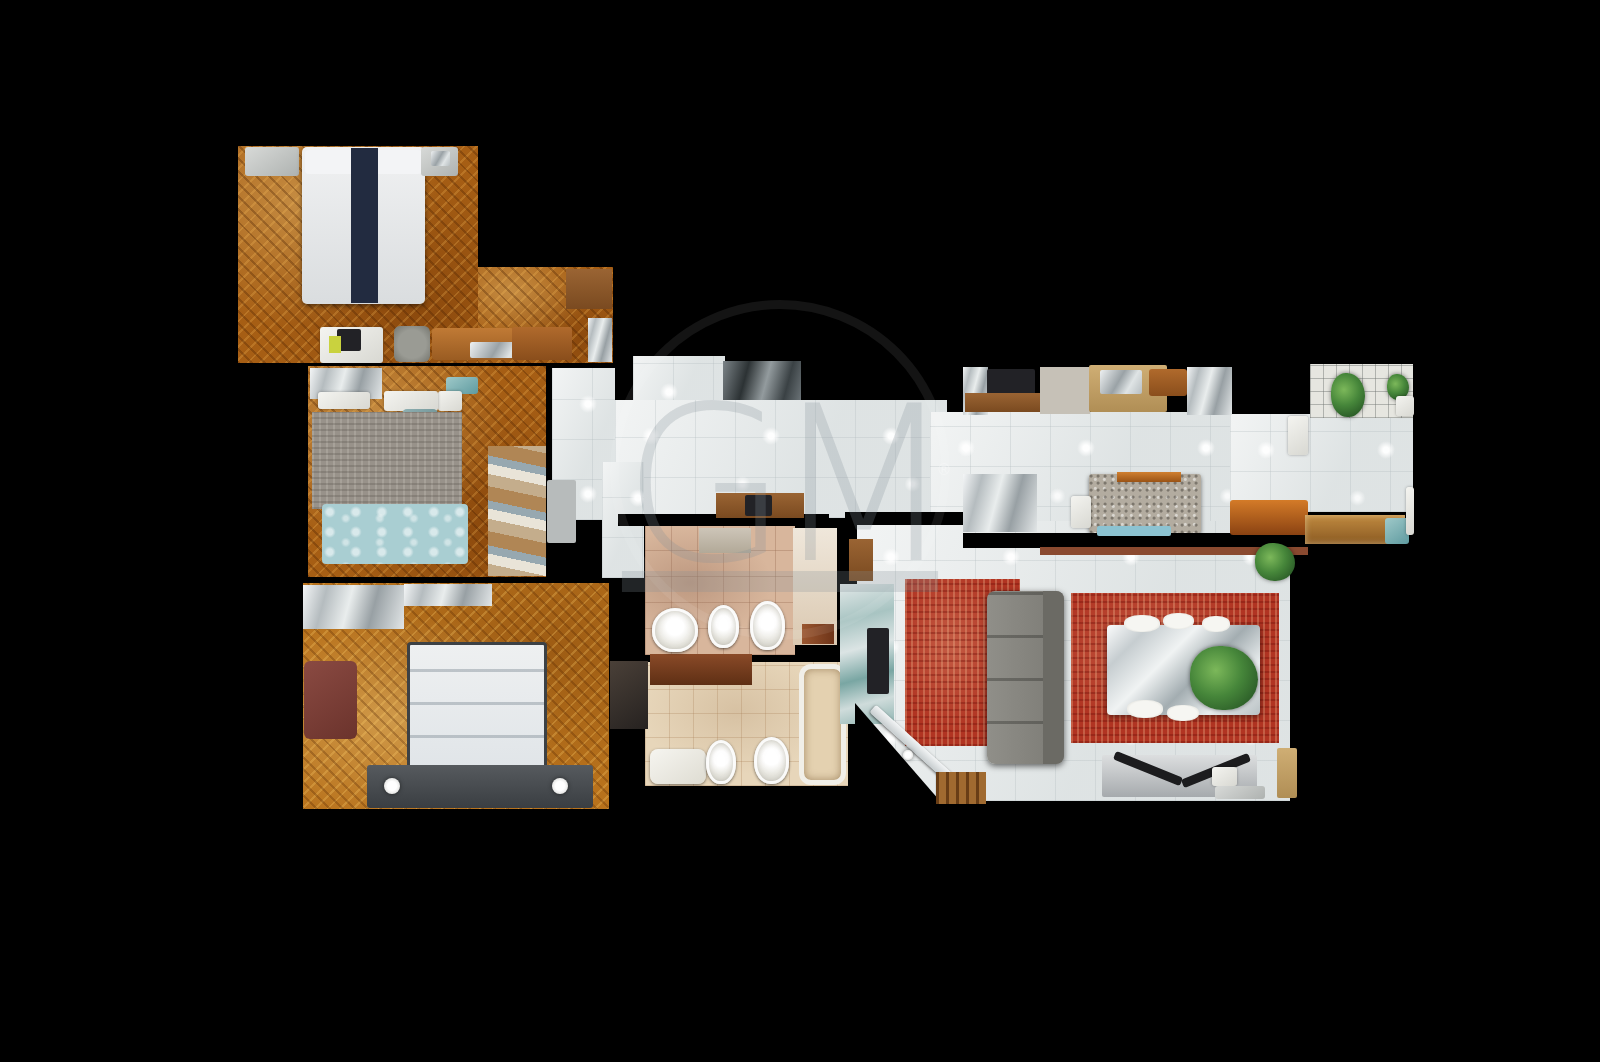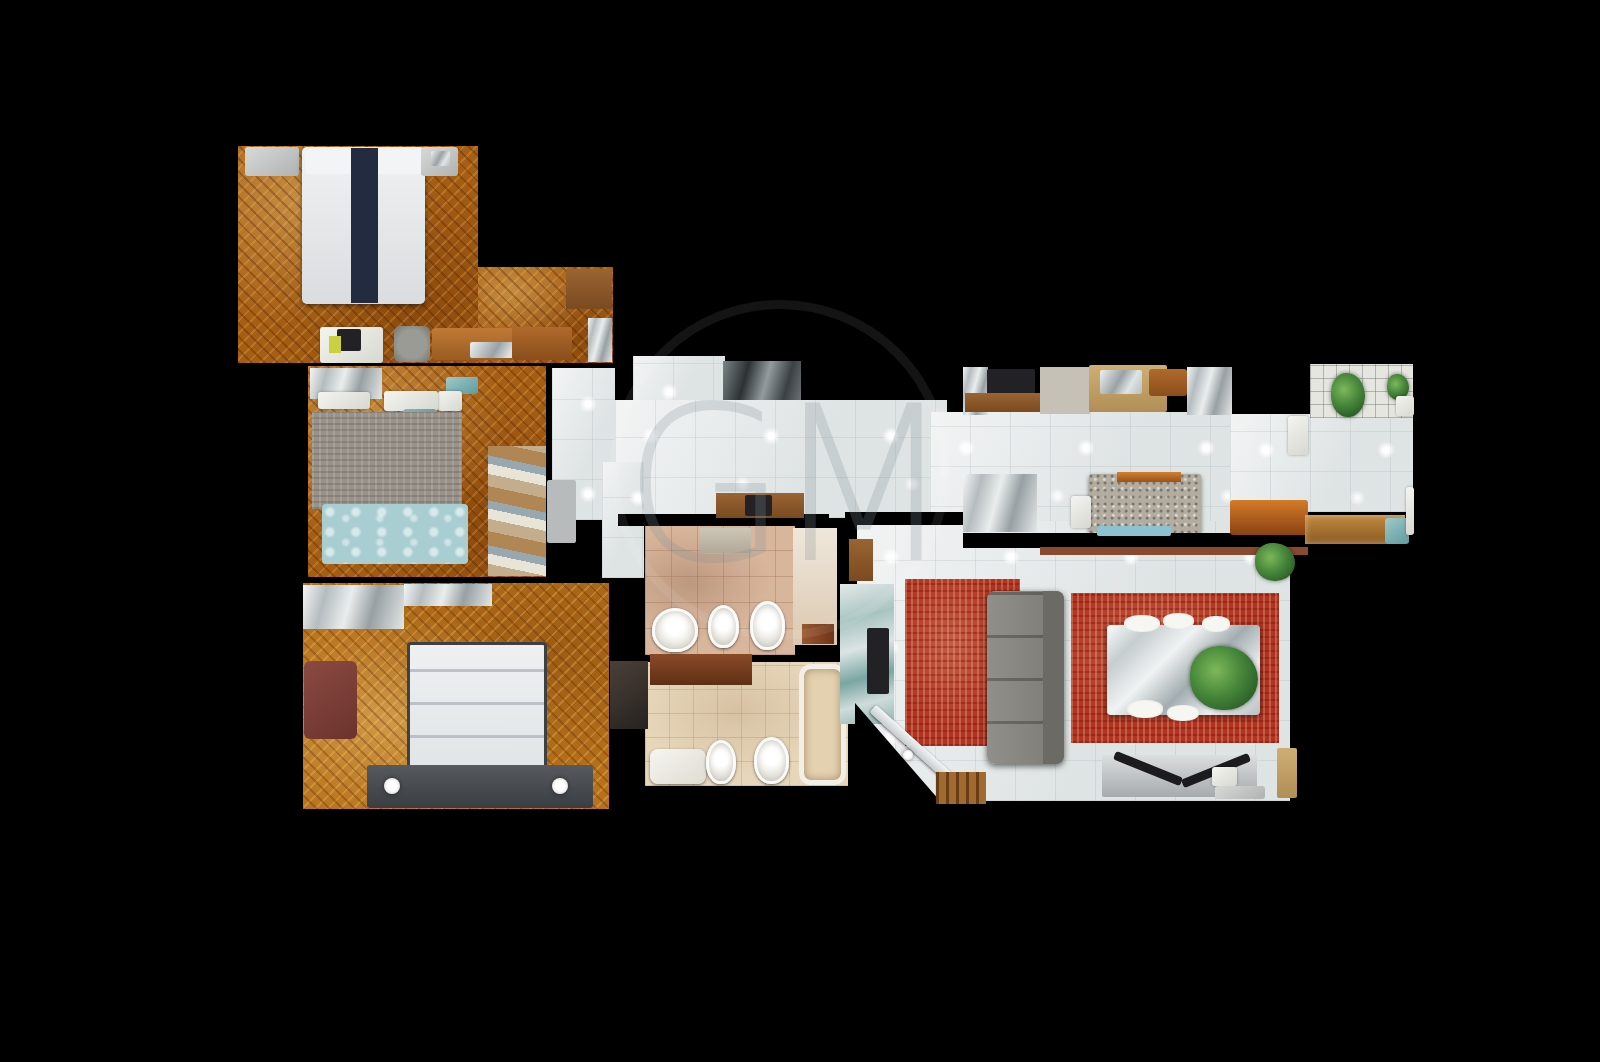--- a/index.html
+++ b/index.html
@@ -244,16 +244,16 @@
       <div class="el doorDiag" style="left: 858px; top: 742px; width: 115px; height: 10px; transform: rotate(42deg);"></div>
       <div class="el lampWhite" style="left: 903px; top: 750px; width: 10px; height: 10px;"></div>
       <div class="el woodSteps" style="left: 936px; top: 772px; width: 50px; height: 32px;"></div>
       <div class="el sideboardSilver" style="left: 1102px; top: 755px; width: 155px; height: 42px;"></div>
       <div class="el darkBar" style="left: 1112px; top: 764px; width: 72px; height: 9px; transform: rotate(22deg);"></div>
       <div class="el darkBar" style="left: 1180px; top: 766px; width: 72px; height: 9px; transform: rotate(-22deg);"></div>
       <div class="el whiteFurn" style="left: 1212px; top: 767px; width: 25px; height: 19px;"></div>
       <div class="el grayFurn" style="left: 1215px; top: 786px; width: 50px; height: 13px;"></div>
       <div class="el deskTan" style="left: 1277px; top: 748px; width: 20px; height: 50px;"></div>
       <div class="el ring" style="left: 610px; top: 300px; width: 340px; height: 340px;"></div>
-      <div class="el wmText" style="left: 630px; top: 350px; width: 300px; height: 270px;">GM</div>
+      <div class="el wmText" style="left: 630px; top: 350px; width: 300px; height: 270px; text-decoration: underline;">GM</div>
       <div class="el wmReg" style="left: 934px; top: 460px; width: 20px; height: 20px;">®</div>
     </div>
 </div>
 
 </body></html>

